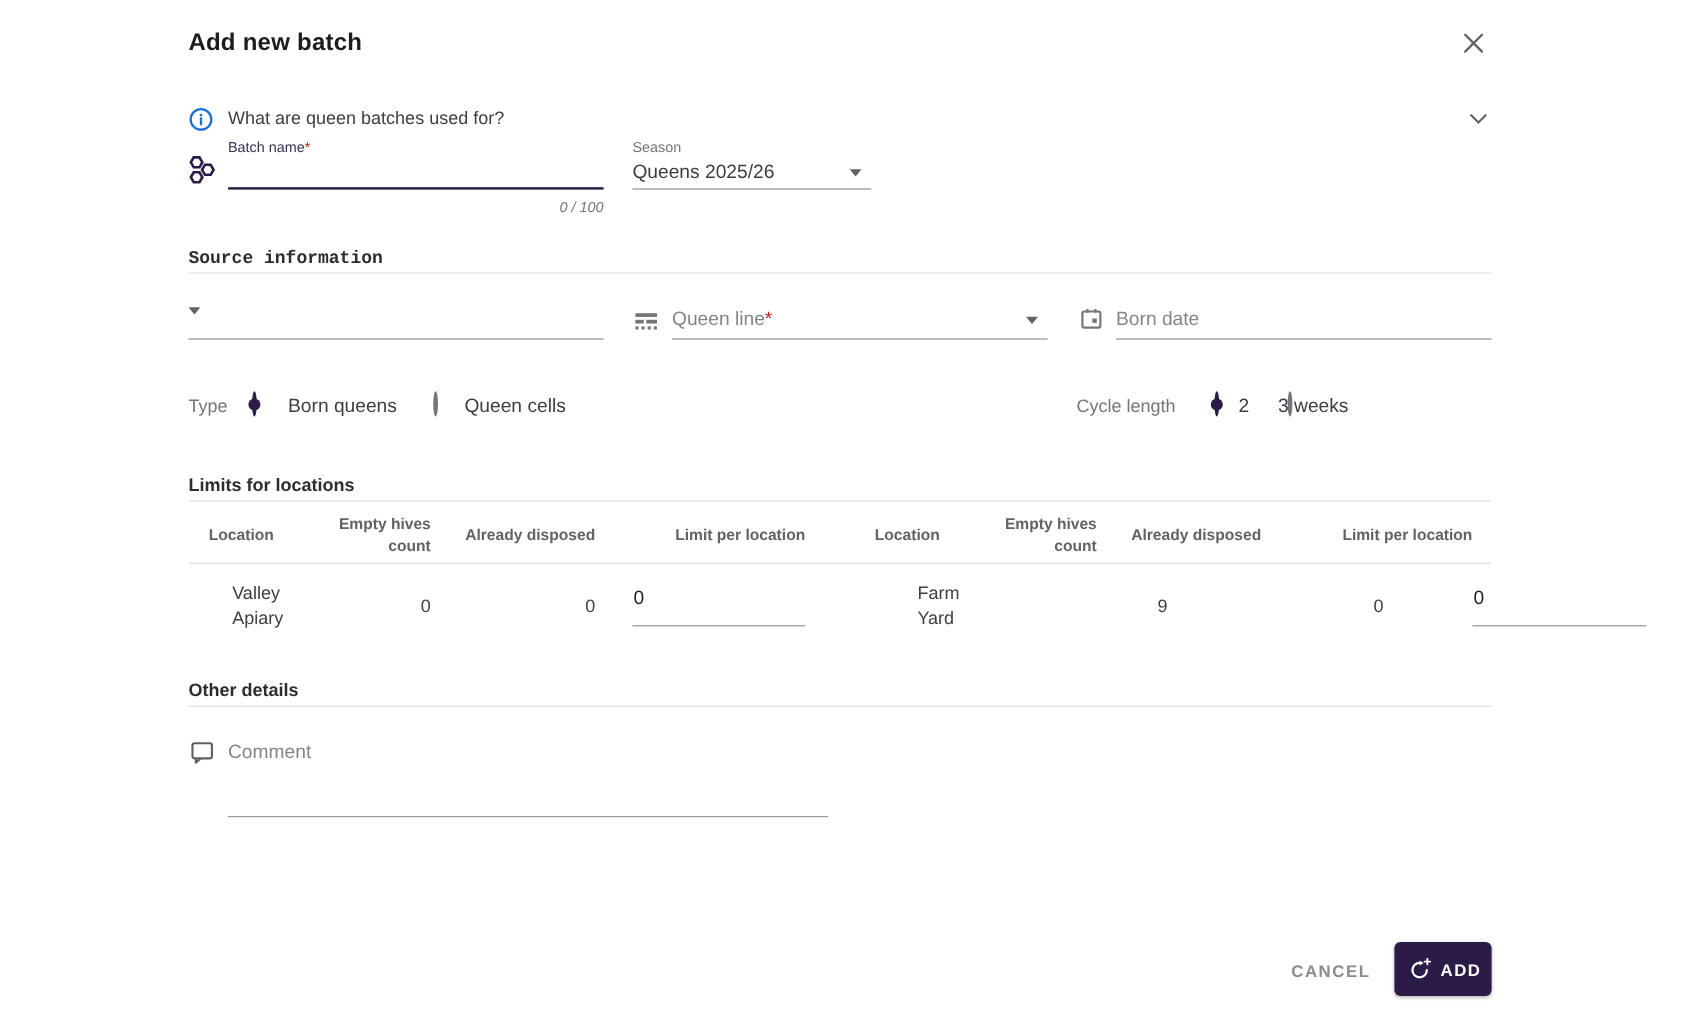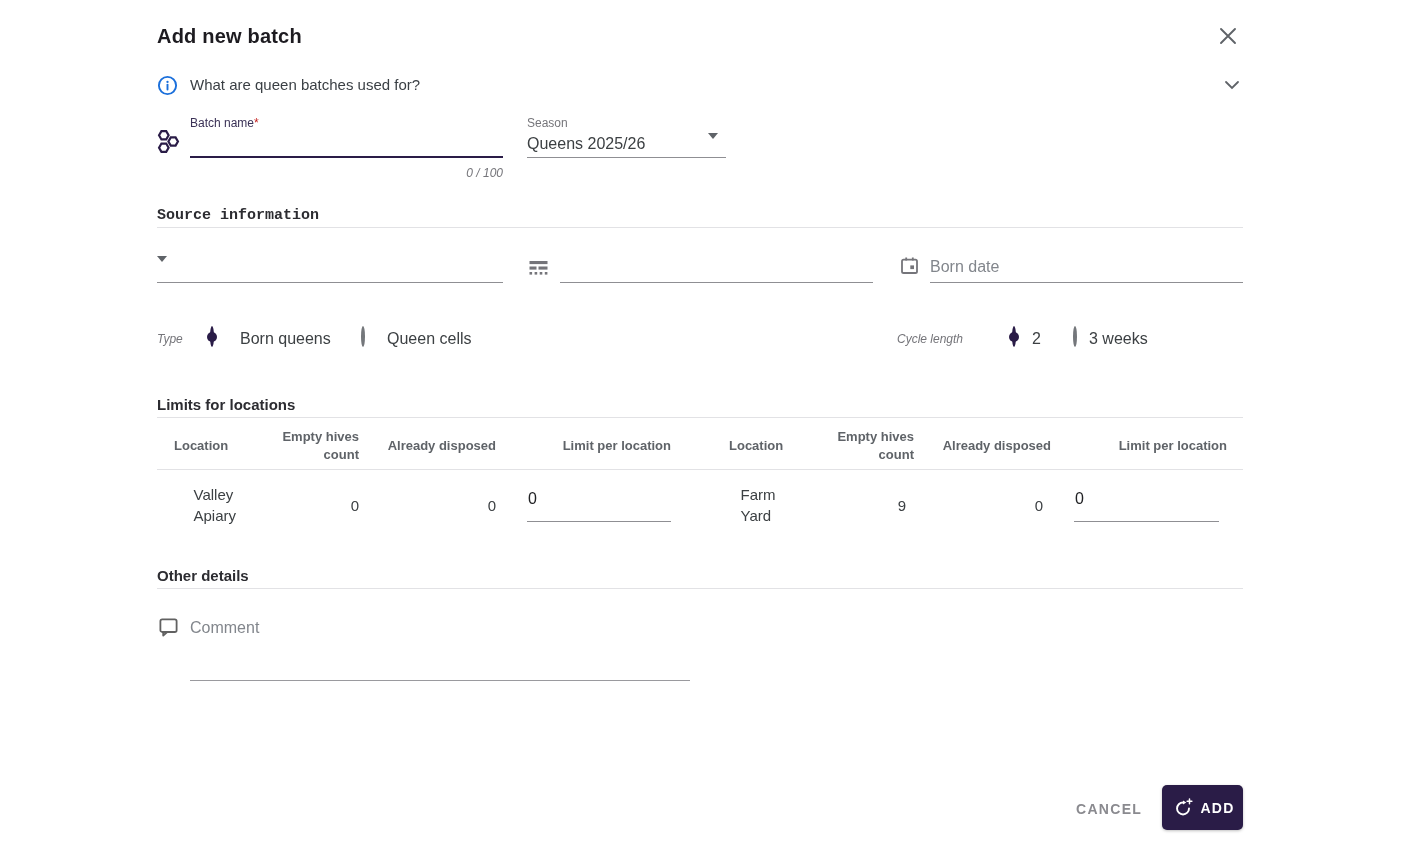--- a/index.html
+++ b/index.html
@@ -9,28 +9,28 @@
   .dialog-title{font-size:20px;font-weight:700;color:#1d1b20;letter-spacing:.2px;line-height:24px;text-align:center;}
   .icon-btn{background:none;border:none;padding:0;cursor:pointer;display:flex;align-items:center;justify-content:center;}
   .banner{display:flex;align-items:center;width:1086px;cursor:pointer;}
   .banner-text{font-size:15px;color:#3a3f44;margin-left:12px;flex:1;line-height:20px;}
   .float-label{font-size:12px;line-height:14px;color:#3a3156;}
   .req{color:var(--required-red,#c5221f);}
   .underline{height:1px;background:#8f8f93;}
   .underline-focus{height:2px;background:var(--primary,#2a1c47);}
   .counter{font-size:12px;color:#75757a;text-align:right;line-height:14px;}
   .small-label{font-size:12px;line-height:14px;color:#75757a;}
-  .select-box{display:flex;align-items:flex-start;justify-content:space-between;cursor:pointer;}
+  .select-box{display:flex;align-items:center;justify-content:space-between;cursor:pointer;}
   .select-value{font-size:16px;color:#3c4043;line-height:22px;}
   .select-placeholder{font-size:16px;color:#82868c;line-height:22px;}
   .caret{width:0;height:0;border-left:5px solid transparent;border-right:5px solid transparent;
          border-top:6px solid #5f6368;margin-right:8px;flex:none;}
   .section-h{font-size:15px;font-weight:700;color:#2c2c31;line-height:18px;}
   .divider{height:1px;background:#e2e2e5;width:1086px;}
-  .group-label{font-size:12px;color:#75757a;line-height:20px;font-style:italic;}
+  .group-label{font-size:15px;color:#75757a;line-height:20px;}
   .radio{width:20px;height:20px;border-radius:50%;border:2px solid #74777b;box-sizing:border-box;
          cursor:pointer;position:relative;background:#fff;}
   .radio.sel{border-color:var(--primary,#2a1c47);}
   .radio.sel::after{content:"";position:absolute;left:50%;top:50%;width:10px;height:10px;margin:-5px 0 0 -5px;
          border-radius:50%;background:var(--primary,#2a1c47);}
   .radio-lbl{font-size:16px;color:#3c4043;line-height:20px;cursor:pointer;}
   .tgrid{display:grid;}
   .tgrid.lcols{grid-template-columns:110px 92px 137px 175px;width:514px;}
   .tgrid.rcols{grid-template-columns:110px 92px 137px 176px;width:515px;padding-right:16px;}
   .th{font-size:13px;font-weight:700;color:#5f6368;line-height:1.35;display:flex;align-items:center;}
@@ -61,21 +61,21 @@
   <div class="abs dialog-title" style="left:157px;top:24px;">Add new batch</div>
   <button class="abs icon-btn" style="left:1214px;top:22px;width:28px;height:28px;">
     <span style="display:flex;">
       <svg width="22" height="22" viewBox="0 0 22 22">
         <path d="M4 4 L18 18 M18 4 L4 18" stroke="#5f6368" stroke-width="1.9" fill="none" stroke-linecap="round"></path>
       </svg>
     </span>
   </button>
 
   
-  <div class="abs banner" style="left:157px;top:72px;height:26px;justify-content:center;">
+  <div class="abs banner" style="left:157px;top:86px;height:26px;justify-content:center;">
     <span style="display:flex;">
       <svg width="21" height="21" viewBox="0 0 21 21">
         <circle cx="10.5" cy="10.5" r="8.6" stroke="var(--info-blue,#1a6fdb)" stroke-width="1.9" fill="none"></circle>
         <circle cx="10.5" cy="6.9" r="1.15" fill="var(--info-blue,#1a6fdb)"></circle>
         <path d="M10.5 9.6 V14.6" stroke="var(--info-blue,#1a6fdb)" stroke-width="1.9" stroke-linecap="round"></path>
       </svg>
     </span>
     <span class="banner-text">What are queen batches used for?</span>
     <span style="display:flex;margin-right:3px;">
       <svg width="16" height="10" viewBox="0 0 16 10">
@@ -120,20 +120,24 @@
     <svg width="19" height="19" viewBox="0 0 19 19">
       <rect x="0.5" y="3" width="18" height="3.1" fill="#75757a"></rect>
       <rect x="0.5" y="8.5" width="7" height="3.1" fill="#75757a"></rect>
       <rect x="9.5" y="8.5" width="9" height="3.1" fill="#75757a"></rect>
       <rect x="0.5" y="14" width="2.6" height="2.6" fill="#75757a"></rect>
       <rect x="5.6" y="14" width="2.6" height="2.6" fill="#75757a"></rect>
       <rect x="10.7" y="14" width="2.6" height="2.6" fill="#75757a"></rect>
       <rect x="15.8" y="14" width="2.6" height="2.6" fill="#75757a"></rect>
     </svg>
   </span>
+  <div class="abs select-box" style="left:560px;top:256px;width:313px;">
+    <span class="select-placeholder"><span>Queen line</span><span class="req">*</span></span>
+    <span class="caret"></span>
+  </div>
   <div class="abs underline" style="left:560px;top:282px;width:313px;"></div>
 
   <span class="abs" style="left:900px;top:256px;display:flex;">
     <svg width="19" height="19" viewBox="0 0 19 19" fill="none">
       <rect x="2" y="3.6" width="15" height="13.4" rx="1.6" stroke="#75757a" stroke-width="1.8"></rect>
       <path d="M6.2 1.4 V4.6 M12.8 1.4 V4.6" stroke="#75757a" stroke-width="1.8"></path>
       <rect x="10.3" y="9.4" width="3.7" height="3.7" fill="#75757a"></rect>
     </svg>
   </span>
   <div class="abs select-box" style="left:930px;top:256px;width:313px;">
@@ -145,21 +149,21 @@
   <div class="abs group-label" style="left:157px;top:329px;">Type</div>
   <span class="abs radio sel" style="left:210px;top:328px;"></span>
   <span class="abs radio-lbl" style="left:240px;top:329px;">Born queens</span>
   <span class="abs radio" style="left:357px;top:328px;"></span>
   <span class="abs radio-lbl" style="left:387px;top:329px;">Queen cells</span>
 
   <div class="abs group-label" style="left:897px;top:329px;">Cycle length</div>
   <span class="abs radio sel" style="left:1004px;top:328px;"></span>
   <span class="abs radio-lbl" style="left:1032px;top:329px;">2</span>
   <span class="abs radio" style="left:1061px;top:328px;"></span>
-  <span class="abs radio-lbl" style="left:1089px;top:329px;">3 weeks</span>
+  <span class="abs radio-lbl" style="left:1065px;top:329px;">3 weeks</span>
 
   
   <div class="abs section-h" style="left:157px;top:396px;">Limits for locations</div>
   <div class="abs divider" style="left:157px;top:417px;"></div>
 
   <div class="abs tgrid lcols" style="left:157px;top:424px;height:44px;">
     <div class="th left">Location</div>
     <div class="th right">Empty hives count</div>
     <div class="th right">Already disposed</div>
     <div class="th right">Limit per location</div>
@@ -175,21 +179,21 @@
   <div class="abs tgrid lcols" style="left:157px;top:477px;height:56px;">
     <div class="td left">
         <span class="loc">Valley Apiary</span>
       </div>
     <div class="td right">0</div>
     <div class="td right">0</div>
     <div class="td limit">
       <div class="limit-input">0</div>
     </div>
   </div>
-  <div class="abs tgrid rcols" style="left:704px;top:477px;height:56px;">
+  <div class="abs tgrid rcols" style="left:728px;top:477px;height:56px;gap:43px;">
     <div class="td left">
         <span class="loc">Farm Yard</span>
       </div>
     <div class="td right">9</div>
     <div class="td right">0</div>
     <div class="td limit">
       <div class="limit-input">0</div>
     </div>
   </div>
 

